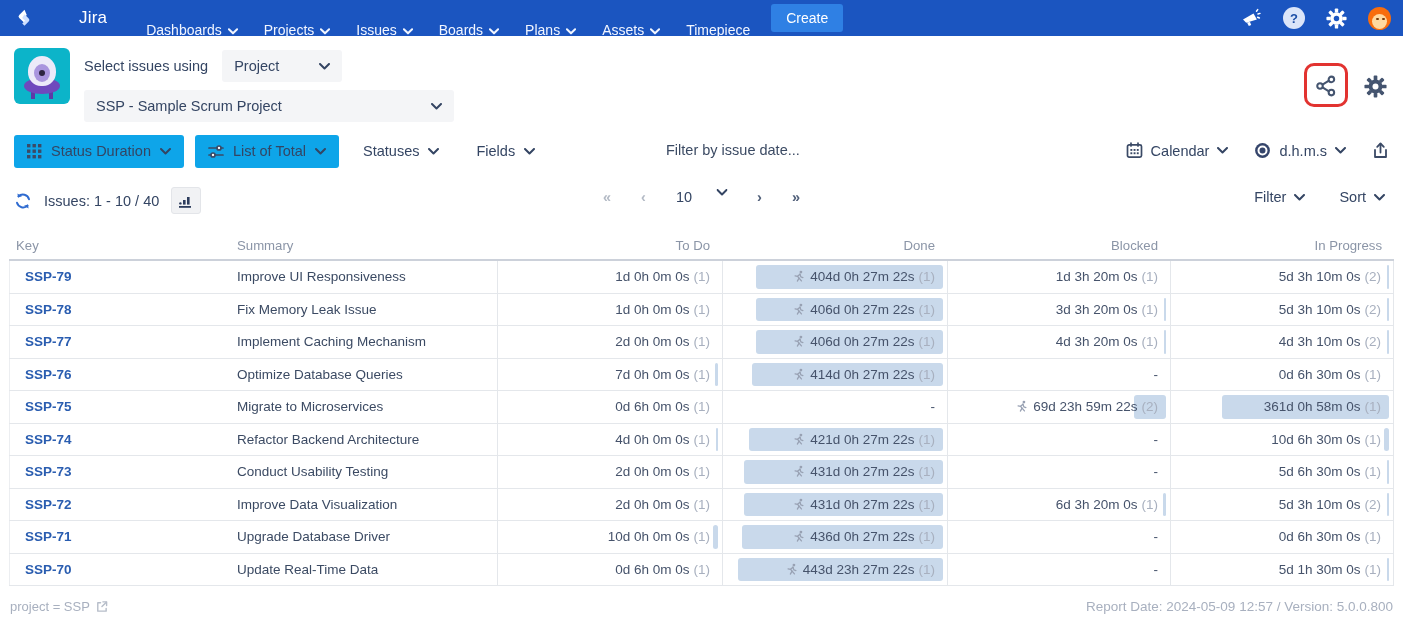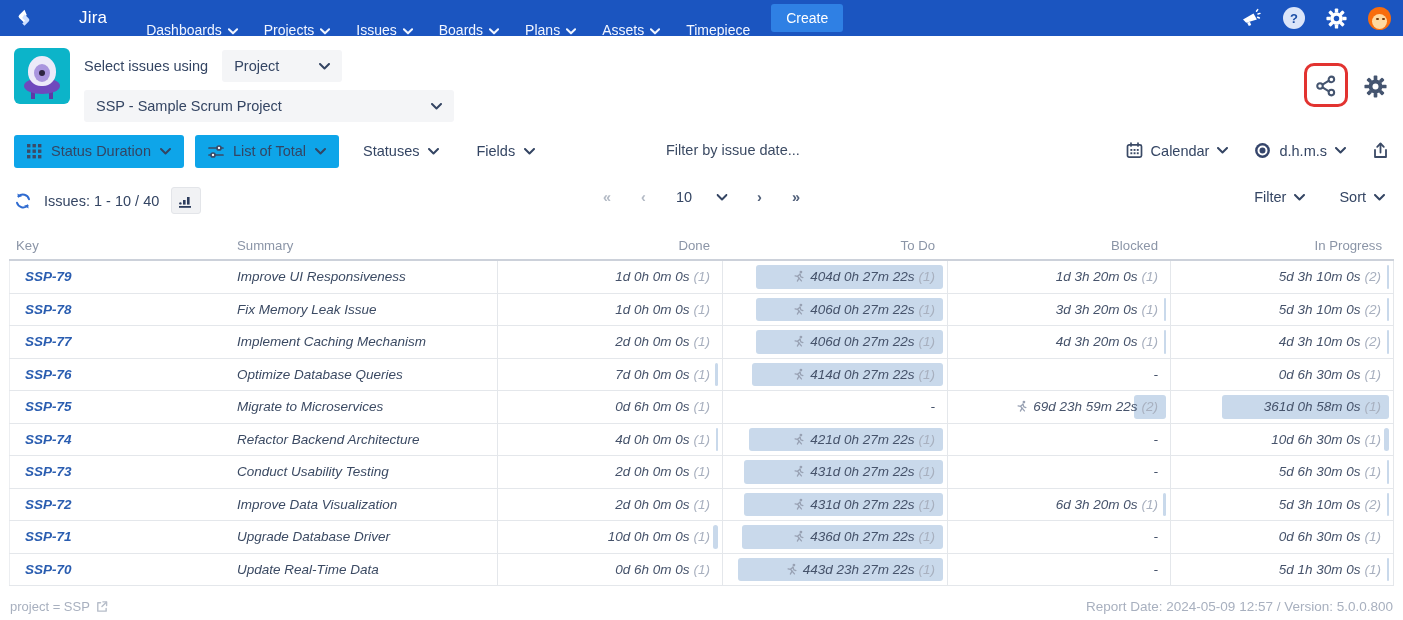--- a/index.html
+++ b/index.html
@@ -53,31 +53,31 @@
   .tb-right{ position:absolute; right:0; top:0; height:33px; display:flex; align-items:center; gap:26px; }
   .tb-group{ display:flex; align-items:center; gap:8px; font-size:14.5px; color:#344563; cursor:pointer; }
   
   .issuesbar{ position:relative; height:30px; margin:19px 14px 0 14px; }
   .ib-left{ position:absolute; left:0; top:0; display:flex; align-items:center; gap:12px; }
   .ib-label{ font-size:14.5px; color:#344563; }
   .chart-btn{ background:#f1f2f4; border:1px solid #e3e5e9; border-radius:3px; width:30px; height:27px; display:flex; align-items:center; justify-content:center; cursor:pointer; }
   .pagination{ position:absolute; left:50%; top:2px; transform:translateX(-50%); display:flex; align-items:center; gap:30px; font-size:14.5px; }
   .pg-dis{ color:#b3bac5; cursor:default; font-weight:bold; }
   .pg-en{ color:#505f79; cursor:pointer; font-weight:bold; }
-  .pg-size{ display:flex; align-items:center; gap:24px; color:#344563; cursor:pointer; }
+  .pg-size{ display:flex; align-items:flex-start; gap:24px; color:#344563; cursor:pointer; }
   .ib-right{ position:absolute; right:4px; top:2px; display:flex; align-items:center; gap:34px; }
   
   .tbl{ margin:14px 1px 0 9px; width:1385px; }
   .trow{ display:grid; grid-template-columns:221px 267px 225px 225px 223px 224px; }
   .thead{ height:30px; border-bottom:2px solid #ccd1da; }
   .th{ font-size:13.2px; color:#8b95a7; display:flex; align-items:center; }
   .th.right{ justify-content:flex-end; padding-right:12px; }
   .th.left{ padding-left:7px; }
   .tbody .trow{ height:32.5px; border-bottom:1px solid #e4e7eb; }
-  .cell{ display:flex; align-items:center; font-size:13.5px; color:#46536b; position:relative;font-style:italic; }
+  .cell{ display:flex; align-items:center; font-size:13.5px; color:#46536b; position:relative; }
   .cell.key{ padding-left:15px; border-left:1px solid #eceef1; }
   .cell.key a{ color:#2a5db0; font-weight:bold; text-decoration:none; font-size:13.5px; cursor:pointer; }
   .cell.summary{ padding-left:7px; color:#3b4a63; }
   .cell.dur{ justify-content:flex-end; border-left:1px solid #e4e7eb; }
   .cell.dur.last{ border-right:1px solid #e4e7eb; }
   .bar{ position:absolute; right:4px; top:4px; bottom:4px; background:#c9d9eb; border-radius:3px; z-index:0; }
   .dur-text{ position:relative; z-index:1; padding-right:12px; display:flex; align-items:center; gap:4px; white-space:nowrap; }
   .dur-text .cnt{ color:#a8b0bf; }
   .dur-text .dash{ color:#46536b; }
   .runner{ margin-right:1px; }
@@ -374,22 +374,22 @@
           <polyline points="1,1 5.5,5.5 10,1" fill="none" stroke="#344563" stroke-width="2" stroke-linecap="round" stroke-linejoin="round"></polyline>
         </svg>
     </span>
   </div>
 </div>
 
 <div class="tbl">
   <div class="trow thead">
     <div class="th left">Key</div>
     <div class="th left">Summary</div>
+    <div class="th right">To Do</div>
     <div class="th right">Done</div>
-    <div class="th right">To Do</div>
     <div class="th right">Blocked</div>
     <div class="th right">In Progress</div>
   </div>
   <div class="tbody" id="table-body">
       <div class="trow">
         <div class="cell key">
           <a href="#">SSP-79</a>
         </div>
         <div class="cell summary">Improve UI Responsiveness</div>
         <div class="cell dur">

